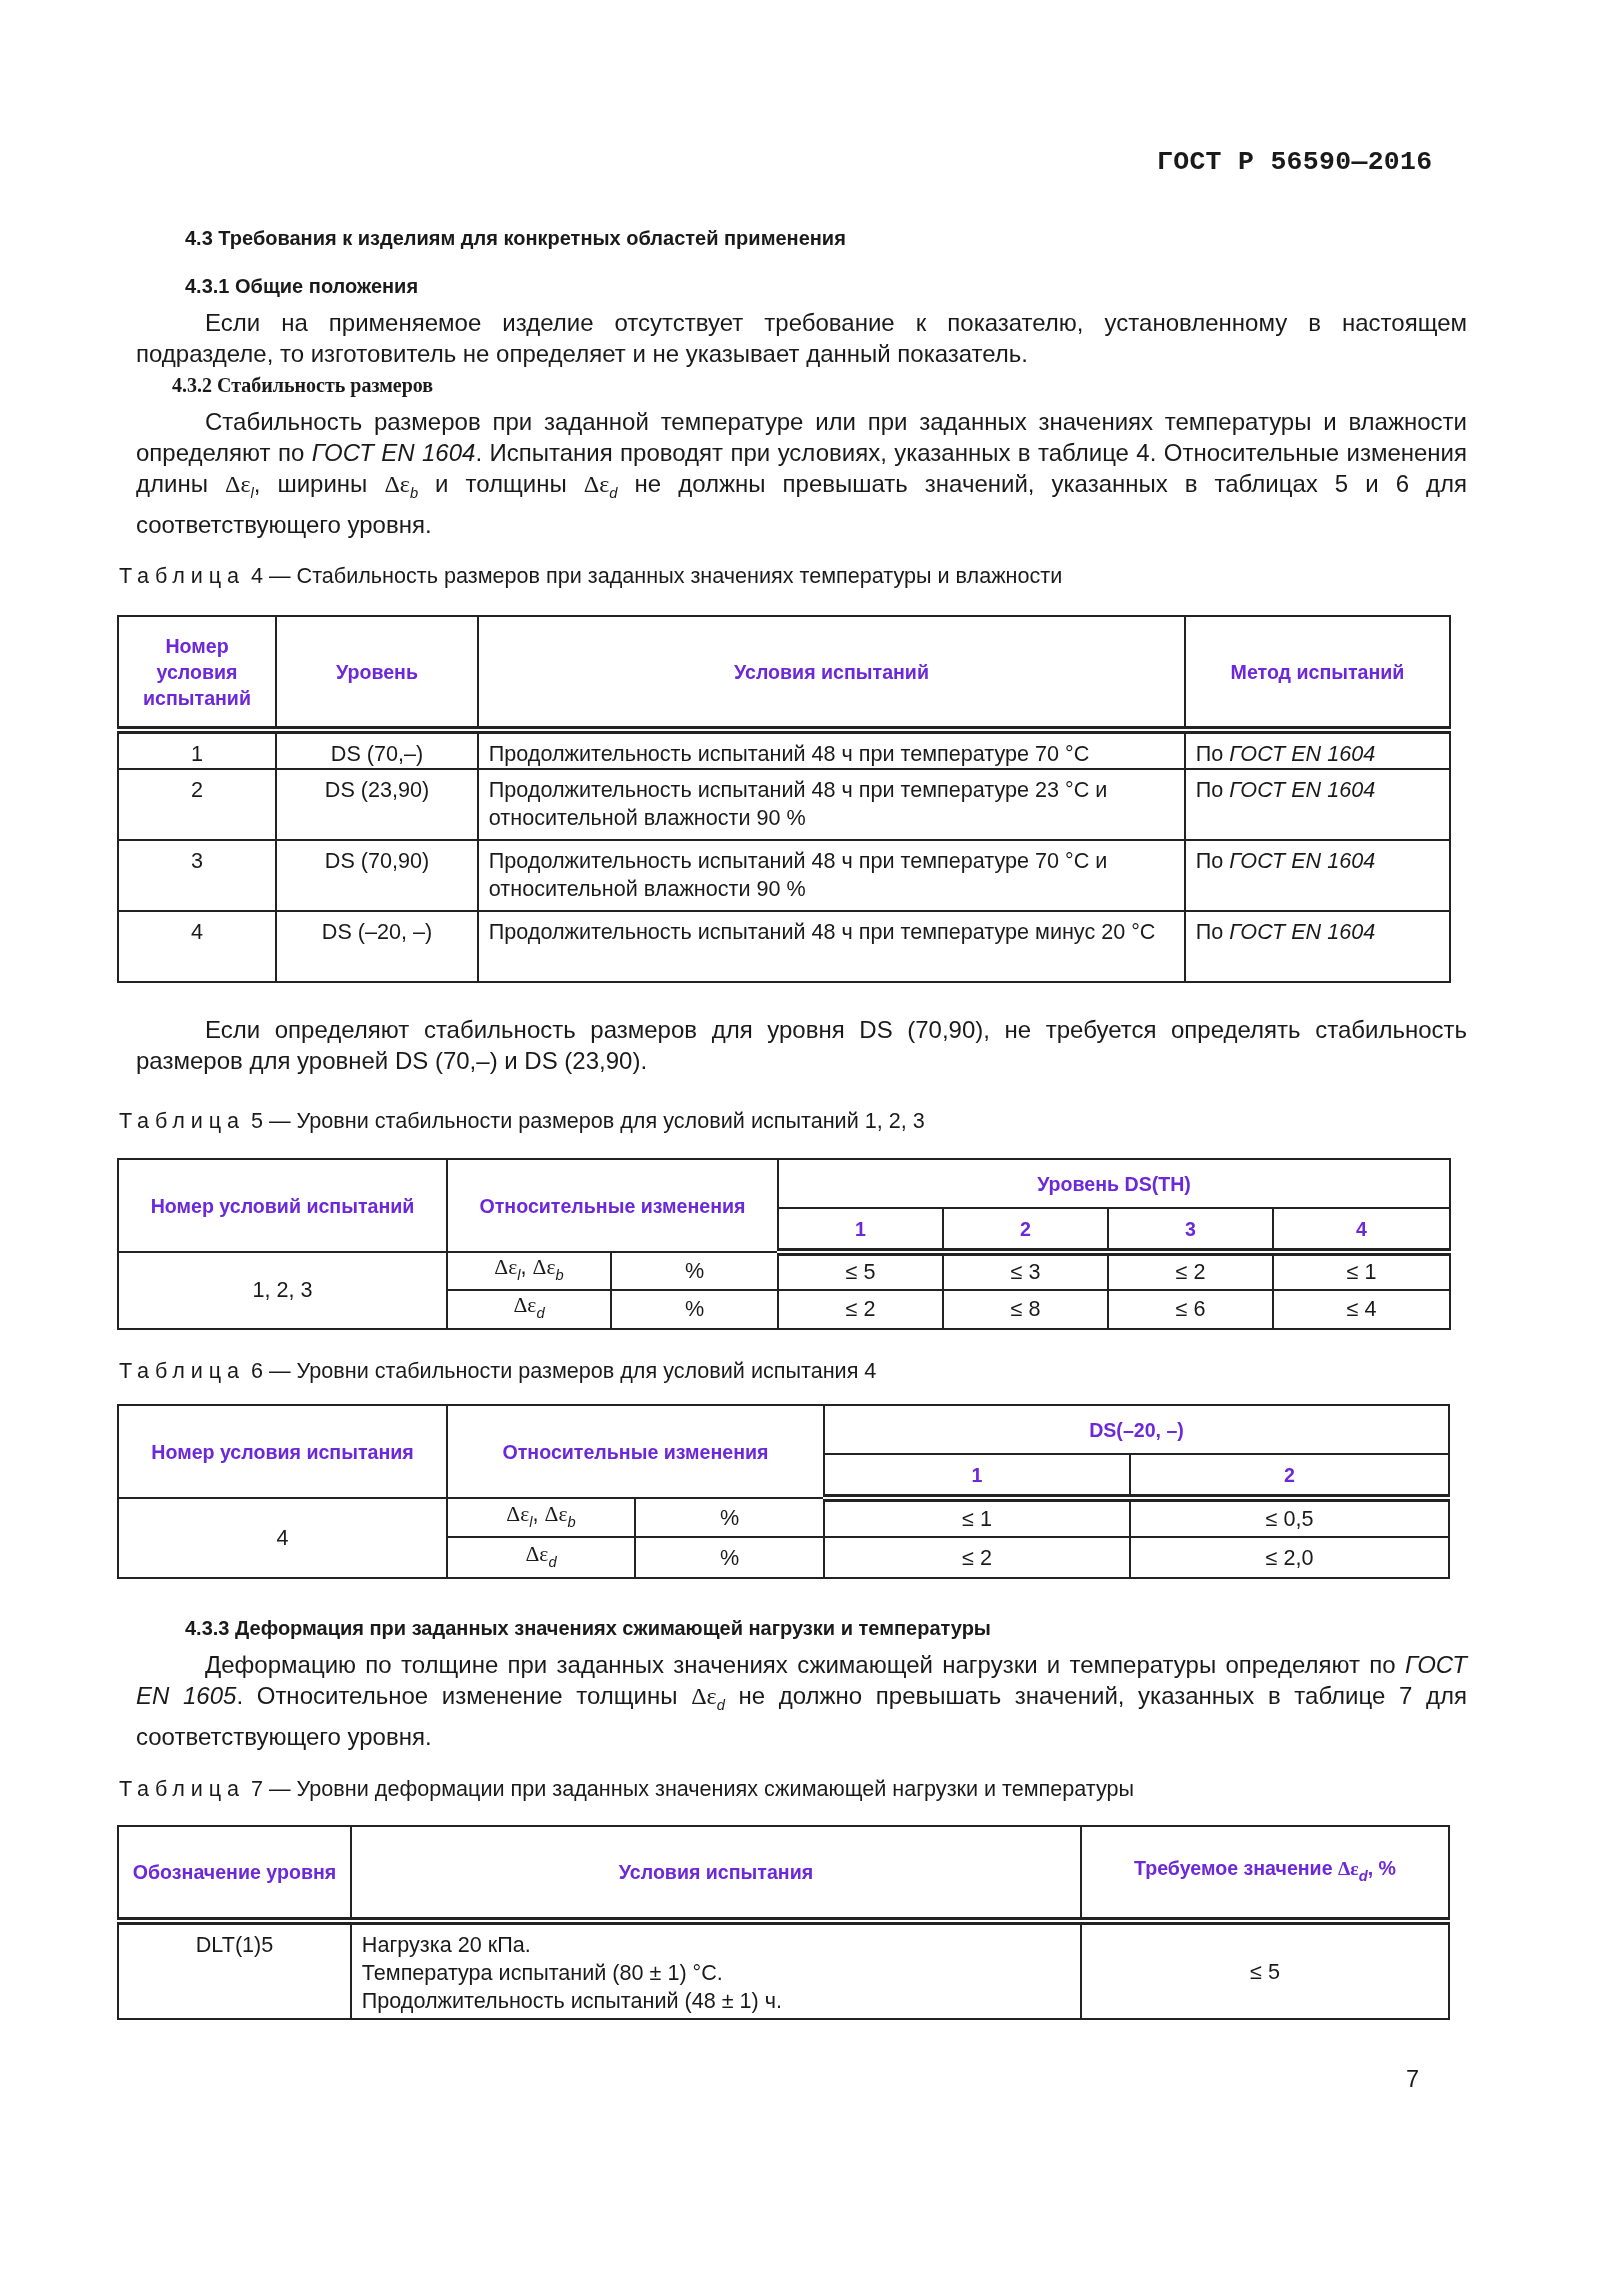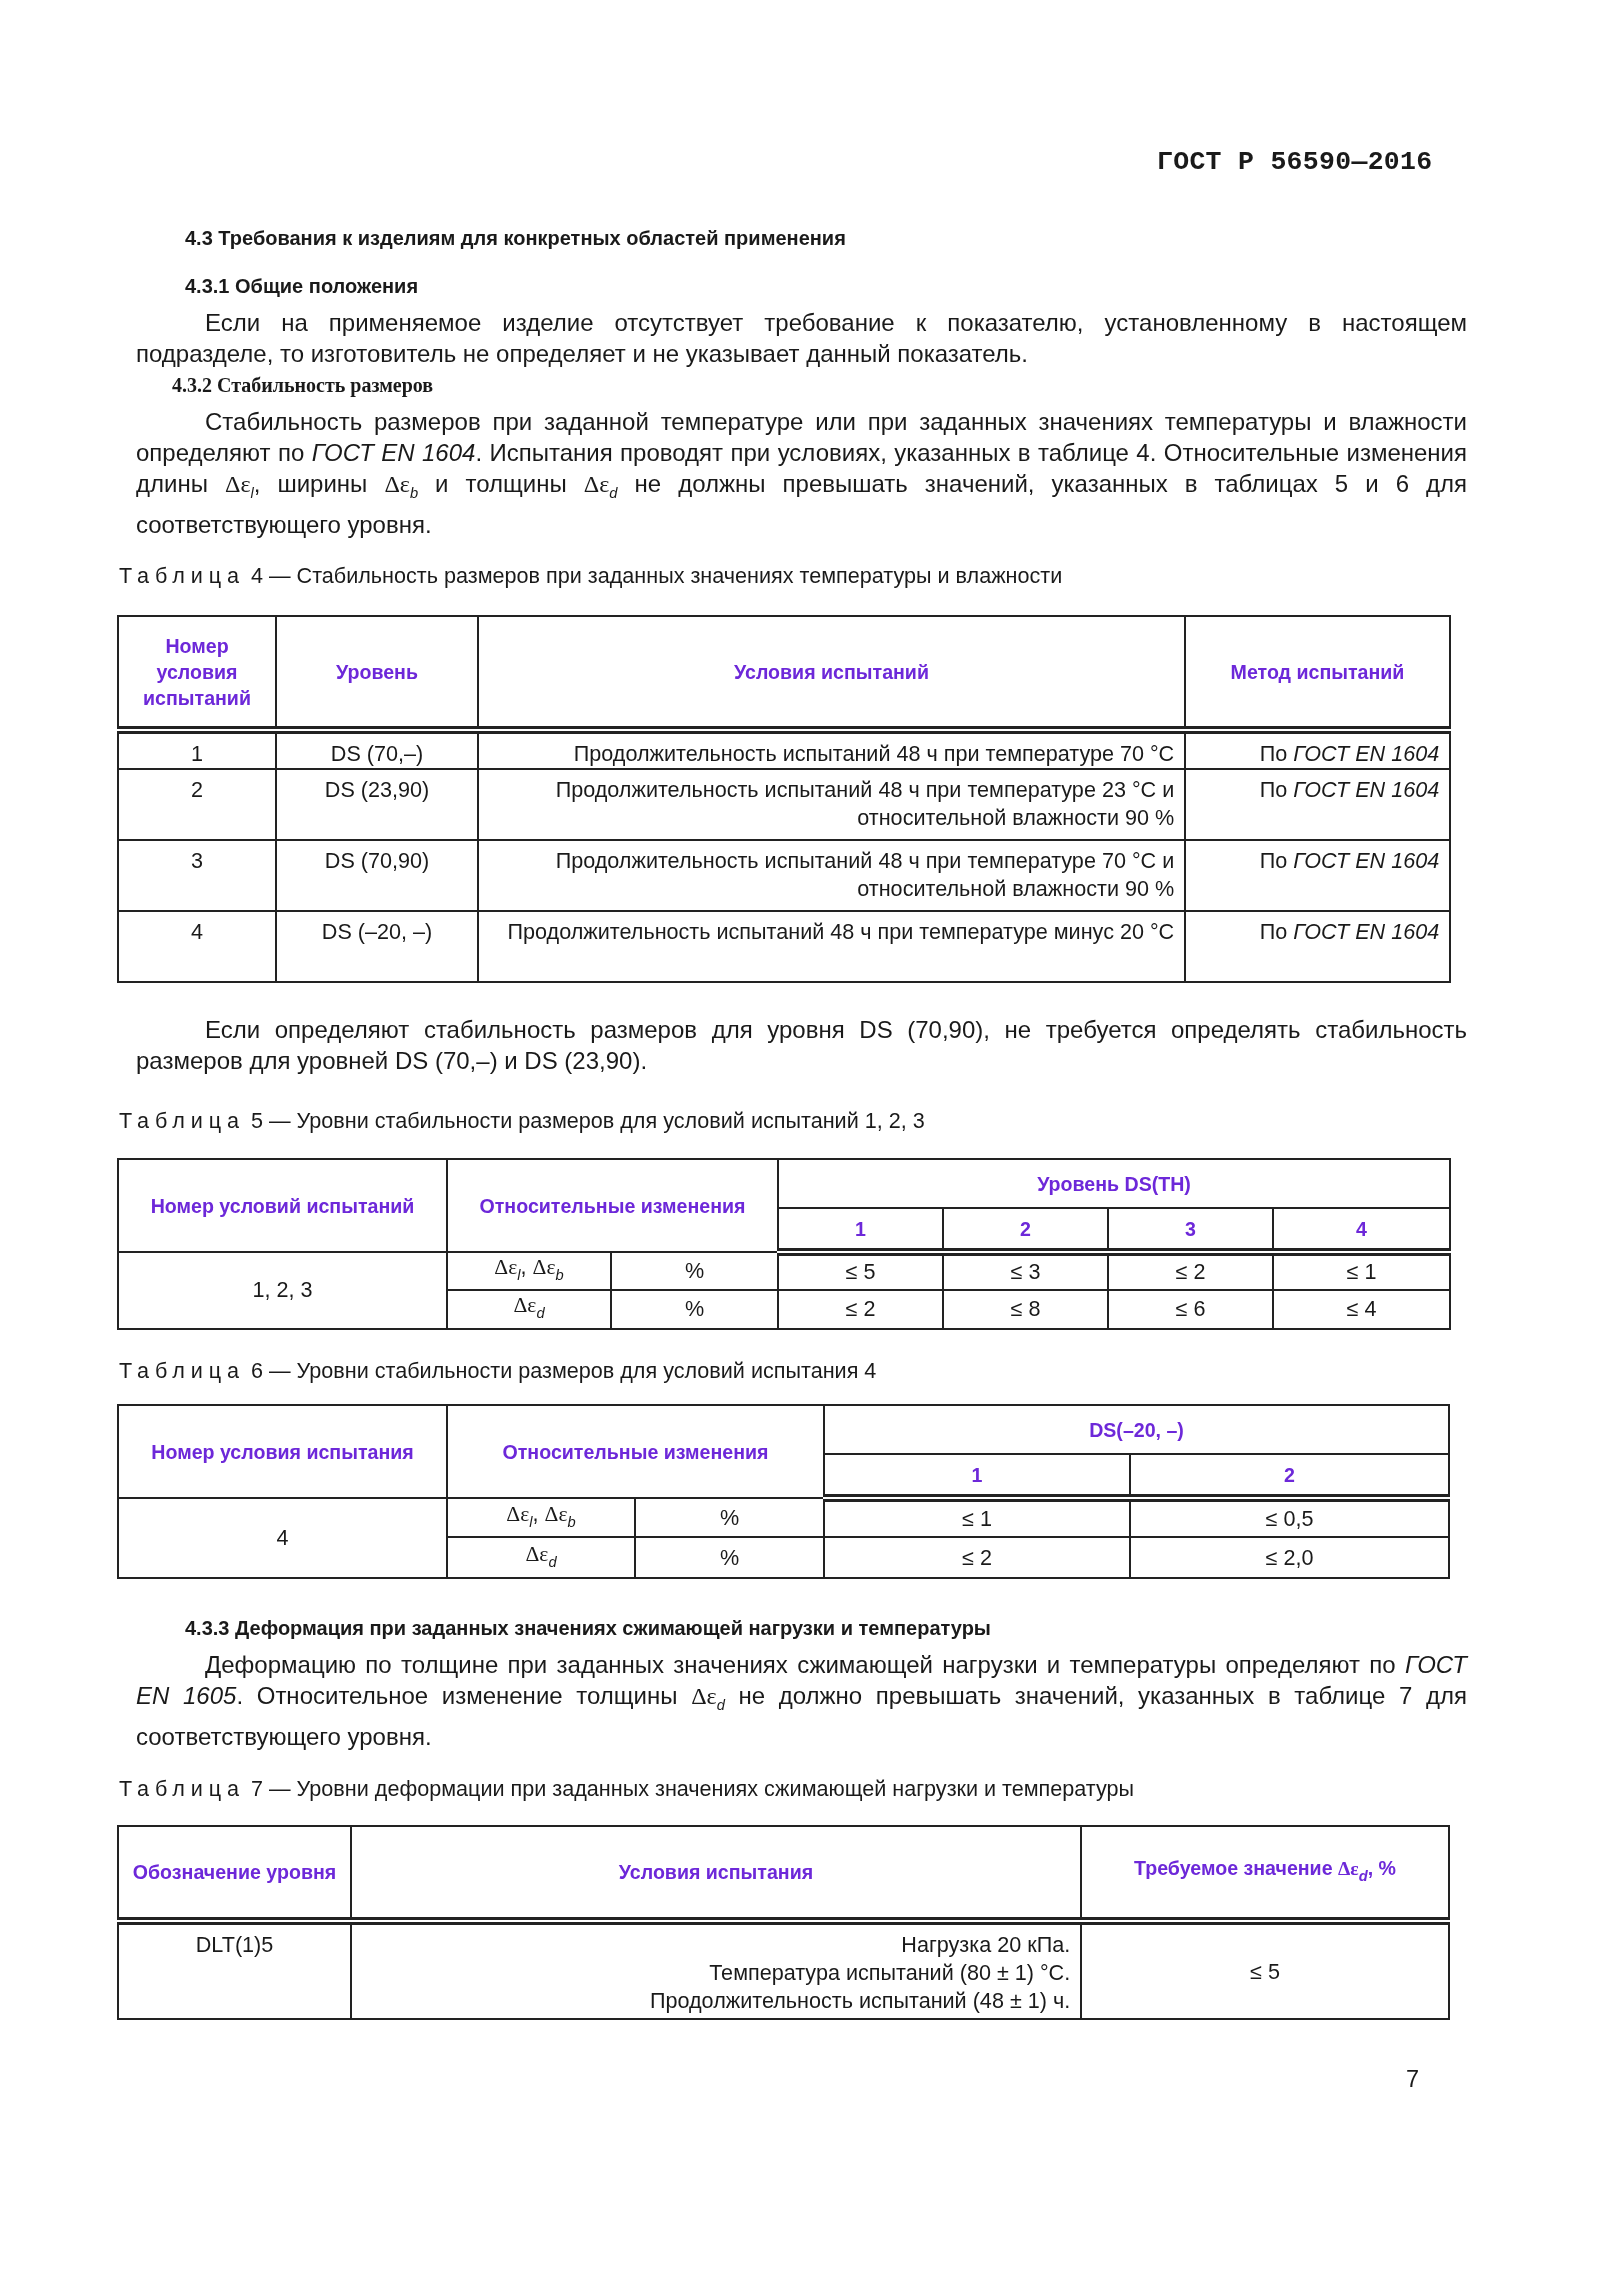--- a/index.html
+++ b/index.html
@@ -11,21 +11,21 @@
   .p  { font-size:24px; line-height:31px; text-align:justify; width:1331px; left:117px;margin-left:19px; }
   .p .ind { display:inline-block; width:69px; }
   .cap { font-size:21.6px; left:119px; }
   .cap .sp { letter-spacing:5.9px;margin-top:44px; }
   i.it { font-style:italic; }
   .sub { font-size:14.7px; font-style:italic; vertical-align:-5.9px; }
   .ge  { font-family:"Liberation Serif", serif; }
   table { border-collapse:collapse; position:absolute; left:117px; width:1331px; table-layout:fixed; }
   td { border:2.5px solid #222; font-size:21.6px; padding:0 9.8px; vertical-align:middle; text-align:center; line-height:28px; }
   td.hd { font-size:19.6px; color:#6d28d9; line-height:26px;font-weight:bold; }
-  td.l { text-align:right; }
+  td.l { text-align:left; }
   td.top { vertical-align:top; padding-top:5.9px; }
   tr.dbl td { border-bottom:8.8px double #222; }
   .pnum { left:1406px; top:2066px; font-size:23.5px; }
 </style>
 </head>
 <body>
 
 <div class="abs hdr">ГОСТ Р 56590—2016</div>
 
 <div class="abs h2" style="left:185px; top:227px;">4.3 Требования к изделиям для конкретных областей применения</div>

